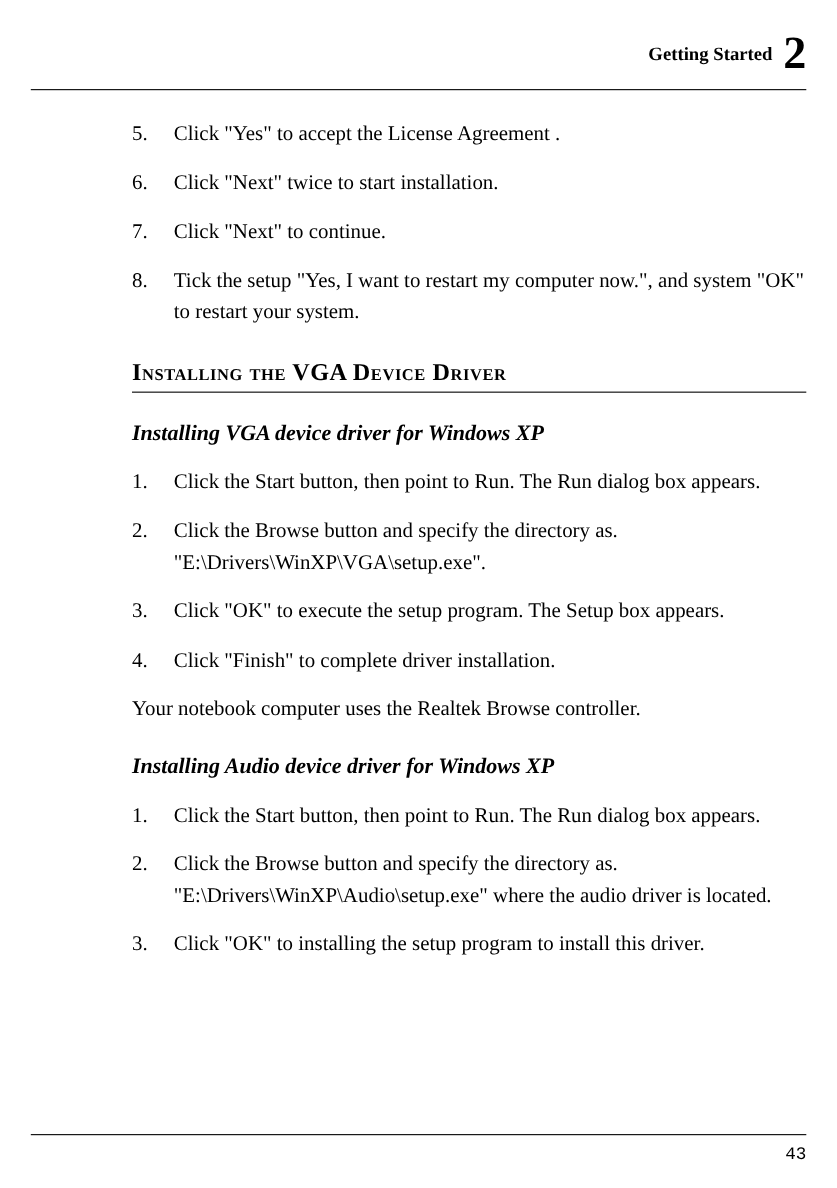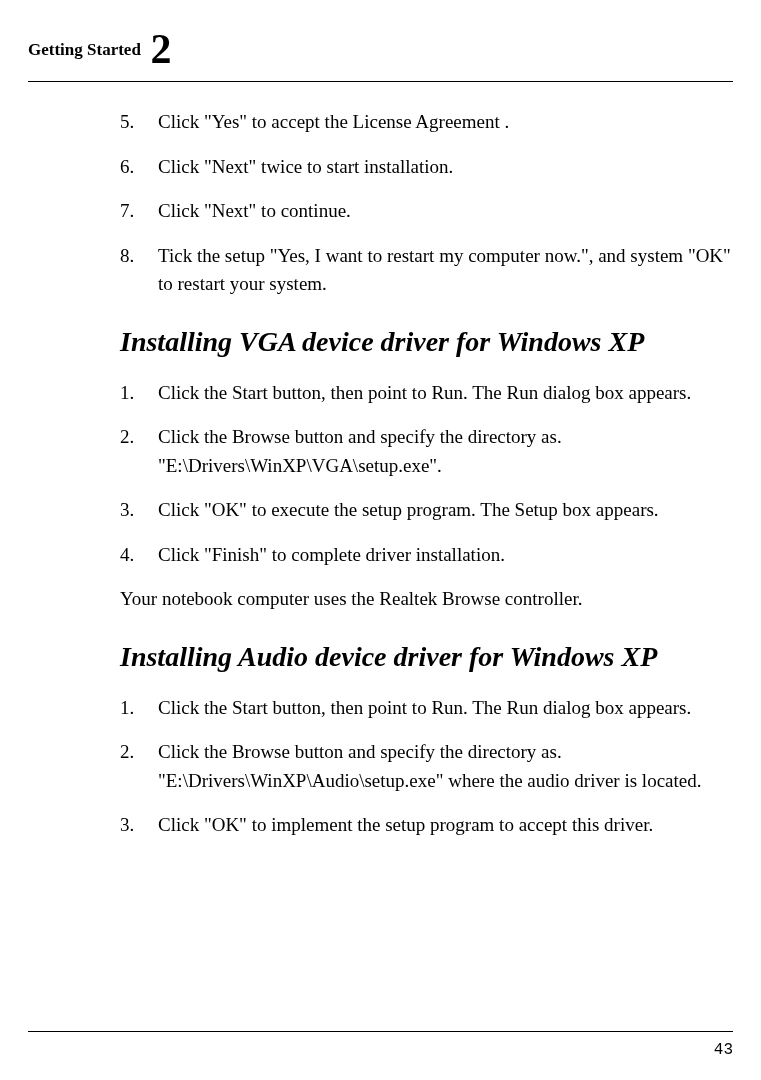--- a/index.html
+++ b/index.html
@@ -17,21 +17,21 @@
       background: #fff;
       position: relative;
     }
     .header {
       position: absolute;
       top: 18px;
       right: 28px;
       left: 28px;
       border-bottom: 1.5px solid #000;
       padding-bottom: 0px;
-      text-align: left;
+      text-align: right;
     }
     .header-text {
       font-weight: bold;
       font-size: 17px;
       vertical-align: middle;
     }
     .header-num {
       font-weight: bold;
       font-size: 42px;
       vertical-align: middle;
@@ -69,21 +69,21 @@
       margin-top: 22px;
       margin-bottom: 18px;
       letter-spacing: 0.5px;
     }
     .para {
       margin-bottom: 18px;
     }
     .sub-heading {
       font-weight: bold;
       font-style: italic;
-      font-size: 28px;
+      font-size: 20px;
       margin-top: 22px;
       margin-bottom: 16px;
     }
     .page-footer {
       position: absolute;
       bottom: 18px;
       left: 28px;
       right: 28px;
       border-top: 1.5px solid #000;
       padding-top: 6px;
@@ -114,20 +114,21 @@
       <li class="num-item">
         <span class="num">7.</span>
         <span class="item-text"><span>Click "</span><span class="bold">Next</span><span>" to continue.</span></span>
       </li>
       <li class="num-item">
         <span class="num">8.</span>
         <span class="item-text"><span>Tick the setup </span><span class="bold">"Yes, I want to restart my computer now.",</span><span> and system </span><span class="bold">"OK"</span><span> to restart your system.</span></span>
       </li>
     </ul>
 
+  <div class="section-heading">Installing the VGA Device Driver</div>
   <div class="sub-heading">Installing VGA device driver for Windows XP</div>
   <ul class="num-list">
       <li class="num-item">
         <span class="num">1.</span>
         <span class="item-text"><span>Click the </span><span class="bold">Start</span><span> button, then point to </span><span class="bold">Run</span><span>. The </span><span class="bold">Run</span><span> dialog box appears.</span></span>
       </li>
       <li class="num-item">
         <span class="num">2.</span>
         <span class="item-text"><span>Click the </span><span class="bold">Browse</span><span> button and specify the directory as. </span><span class="bold">"E:\Drivers\WinXP\VGA\setup.exe".</span></span>
       </li>
@@ -147,21 +148,21 @@
       <li class="num-item">
         <span class="num">1.</span>
         <span class="item-text"><span>Click the </span><span class="bold">Start</span><span> button, then point to </span><span class="bold">Run</span><span>. The </span><span class="bold">Run</span><span> dialog box appears.</span></span>
       </li>
       <li class="num-item">
         <span class="num">2.</span>
         <span class="item-text"><span>Click the </span><span class="bold">Browse</span><span> button and specify the directory as. </span><span class="bold">"E:\Drivers\WinXP\Audio\setup.exe"</span><span> where the audio driver is located.</span></span>
       </li>
       <li class="num-item">
         <span class="num">3.</span>
-        <span class="item-text"><span>Click "</span><span class="bold">OK"</span><span> to implement the setup program to accept this driver.</span></span>
+        <span class="item-text"><span>Click "</span><span class="bold">OK"</span><span> to installing the setup program to install this driver.</span></span>
       </li>
     </ul>
 
 </div>
 
 <div class="page-footer">
   <span>43</span>
 </div>
 
 </body></html>

